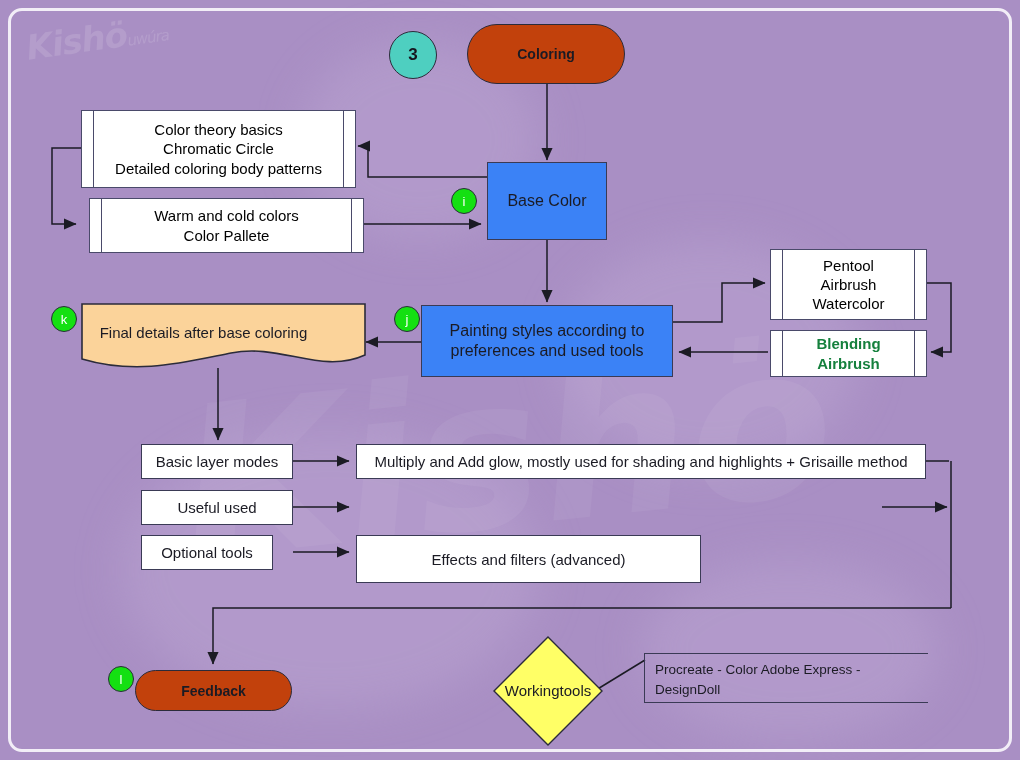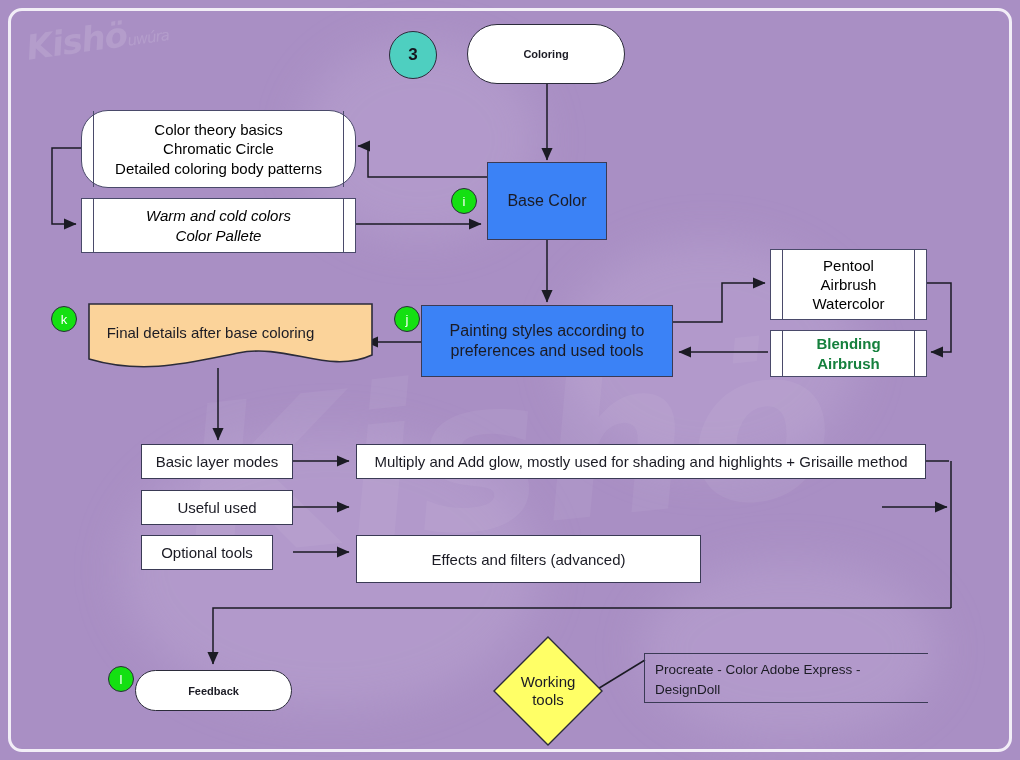--- a/index.html
+++ b/index.html
@@ -25,22 +25,22 @@
   .blob{position:absolute;border-radius:50%;background:rgba(200,180,220,0.30);filter:blur(22px);z-index:0;}
 
   svg.lines{position:absolute;left:0;top:0;width:1020px;height:760px;z-index:5;}
 
   .node{position:absolute;z-index:10;box-sizing:border-box;
         display:flex;align-items:center;justify-content:center;text-align:center;
         color:#1b1b24;}
 
   
   .pill{
-    background:#ffffff;border:1.6px solid #2b2b3a;border-radius:40px;
-    font-weight:bold;font-size:11px;
+    background:#c2410c;border:1.6px solid #2b2b3a;border-radius:40px;
+    font-weight:bold;font-size:14px;
   }
   
   .rect{background:#ffffff;border:1.6px solid #3a3a55;font-size:15px;}
   .rect-pink{background:#3b82f6;border:1.6px solid #3a3a55;font-size:16px;line-height:1.25;}
 
   
   .predef{background:#ffffff;border:1.6px solid #4a4a6a;font-size:15px;line-height:1.28;position:absolute;z-index:10;}
   .predef .bar{position:absolute;top:0;bottom:0;width:0;border-left:1.6px solid #4a4a6a;}
   .predef .bar.l{left:11px;}
   .predef .bar.r{right:11px;}
@@ -57,21 +57,21 @@
   .badge.num{background:#4ecfc0;color:#16161e;font-weight:bold;width:46px;height:46px;font-size:17px;border:1.6px solid #2b2b3a;}
 
   
   .docwrap{position:absolute;z-index:10;}
   .docwrap .doctext{position:absolute;left:0;right:0;top:6px;height:46px;
       display:flex;align-items:center;justify-content:center;font-size:15px;color:#1b1b24;text-align:center;}
 
   
   .diamondwrap{position:absolute;z-index:10;}
   .diamondwrap .dtext{position:absolute;left:0;right:0;top:0;bottom:0;
-      display:flex;align-items:center;justify-content:center;flex-direction:column;
+      display:flex;align-items:center;justify-content:center;
       font-size:15px;color:#1b1b24;text-align:center;line-height:1.2;}
 
   
   .callout{position:absolute;z-index:10;font-size:13.5px;color:#1b1b24;line-height:1.45;
       padding:6px 8px 6px 10px;box-sizing:border-box;}
 
   .red{color:#15803d;font-weight:bold;}
 
   
   .wm{position:absolute;z-index:1;color:rgba(255,255,255,0.10);
@@ -139,33 +139,33 @@
       <path d="M951,608 L213,608 L213,664" marker-end="url(#ah)"></path>
 
       <path d="M596,690 L645,660"></path>
     </g>
   </svg>
 
   <div class="badge num" style="left:389px;top:31px;">3</div>
 
   <div class="node pill" style="left:467px;top:24px;width:158px;height:60px;">Coloring</div>
 
-  <div class="predef" style="left:81px;top:110px;width:273px;height:76px;border-radius:27px;">
+  <div class="predef" style="left:81px;top:110px;width:273px;height:76px;">
     <span class="bar l"></span>
     <span class="bar r"></span>
     <div class="txt">
       <div>
         <div>Color theory basics</div>
         <div>Chromatic Circle</div>
         <div>Detailed coloring body patterns</div>
       </div>
     </div>
   </div>
 
-  <div class="predef" style="left:81px;top:198px;width:273px;height:53px;font-style:italic;">
+  <div class="predef" style="left:89px;top:198px;width:273px;height:53px;">
     <span class="bar l"></span>
     <span class="bar r"></span>
     <div class="txt">
       <div>
         <div>Warm and cold colors</div>
         <div>Color Pallete</div>
       </div>
     </div>
   </div>
 
@@ -173,21 +173,21 @@
   <div class="badge" style="left:451px;top:188px;">i</div>
 
   <div class="node rect-pink" style="left:421px;top:305px;width:252px;height:72px;">
     <div>
       <div>Painting styles according to</div>
       <div>preferences and used tools</div>
     </div>
   </div>
   <div class="badge" style="left:394px;top:306px;">j</div>
 
-  <div class="docwrap" style="left:88px;top:303px;width:245px;height:70px;text-decoration:underline;">
+  <div class="docwrap" style="left:81px;top:303px;width:245px;height:70px;text-decoration:underline;">
     <svg width="285" height="70" viewBox="0 0 285 70">
       <path d="M1,1 L284,1 L284,52 C240,72 200,40 150,50 C100,60 55,72 1,56 Z" fill="#fbd39a" stroke="#2b2b3a" stroke-width="1.6"></path>
     </svg>
     <div class="doctext">Final details after base coloring</div>
   </div>
   <div class="badge" style="left:51px;top:306px;">k</div>
 
   <div class="predef" style="left:770px;top:249px;width:155px;height:69px;">
     <span class="bar l"></span>
     <span class="bar r"></span>

